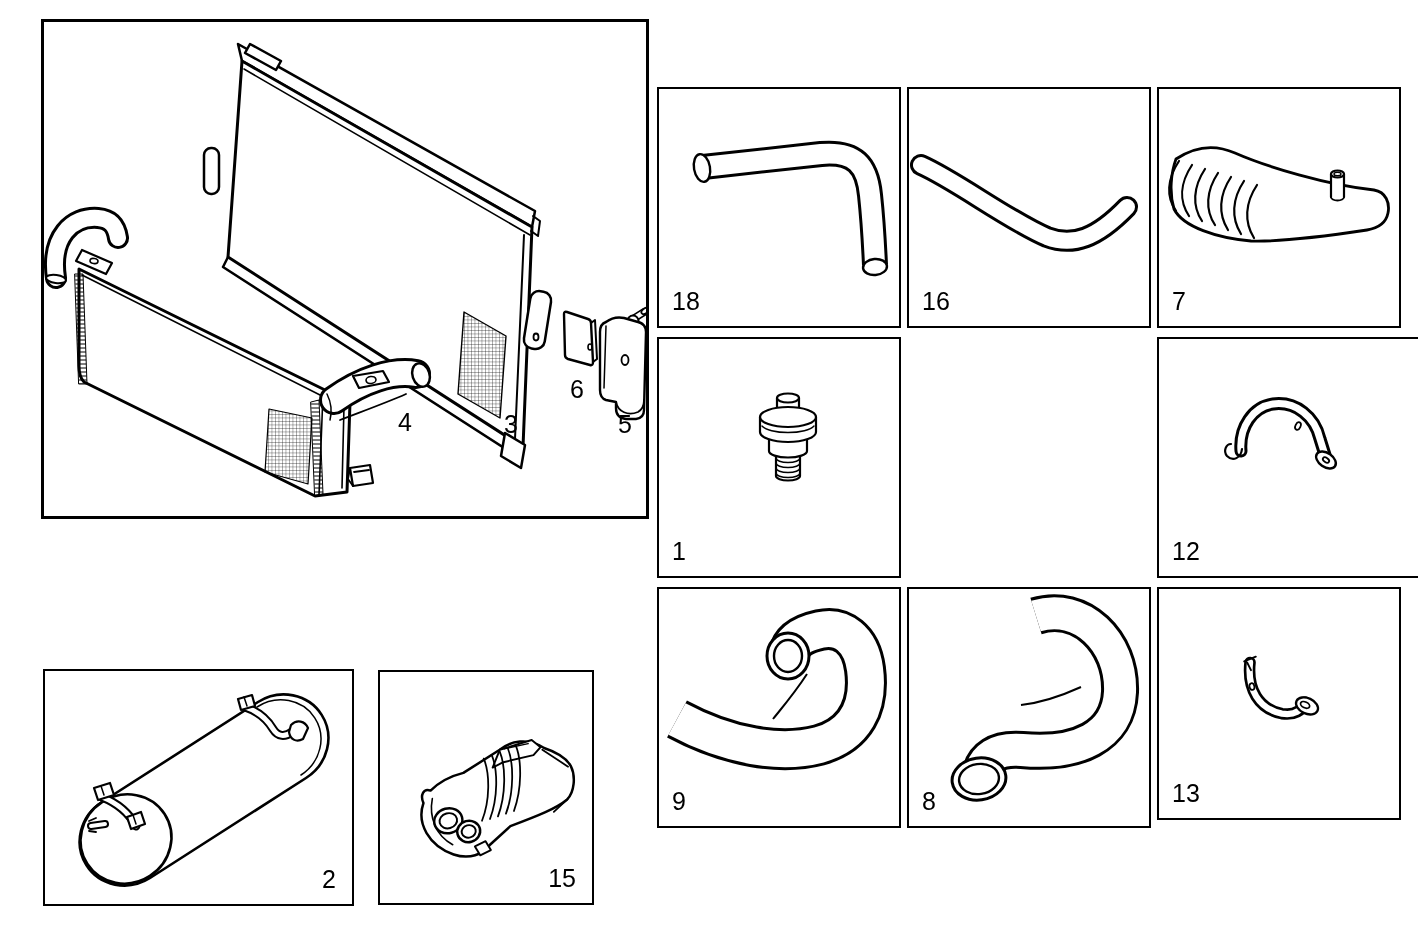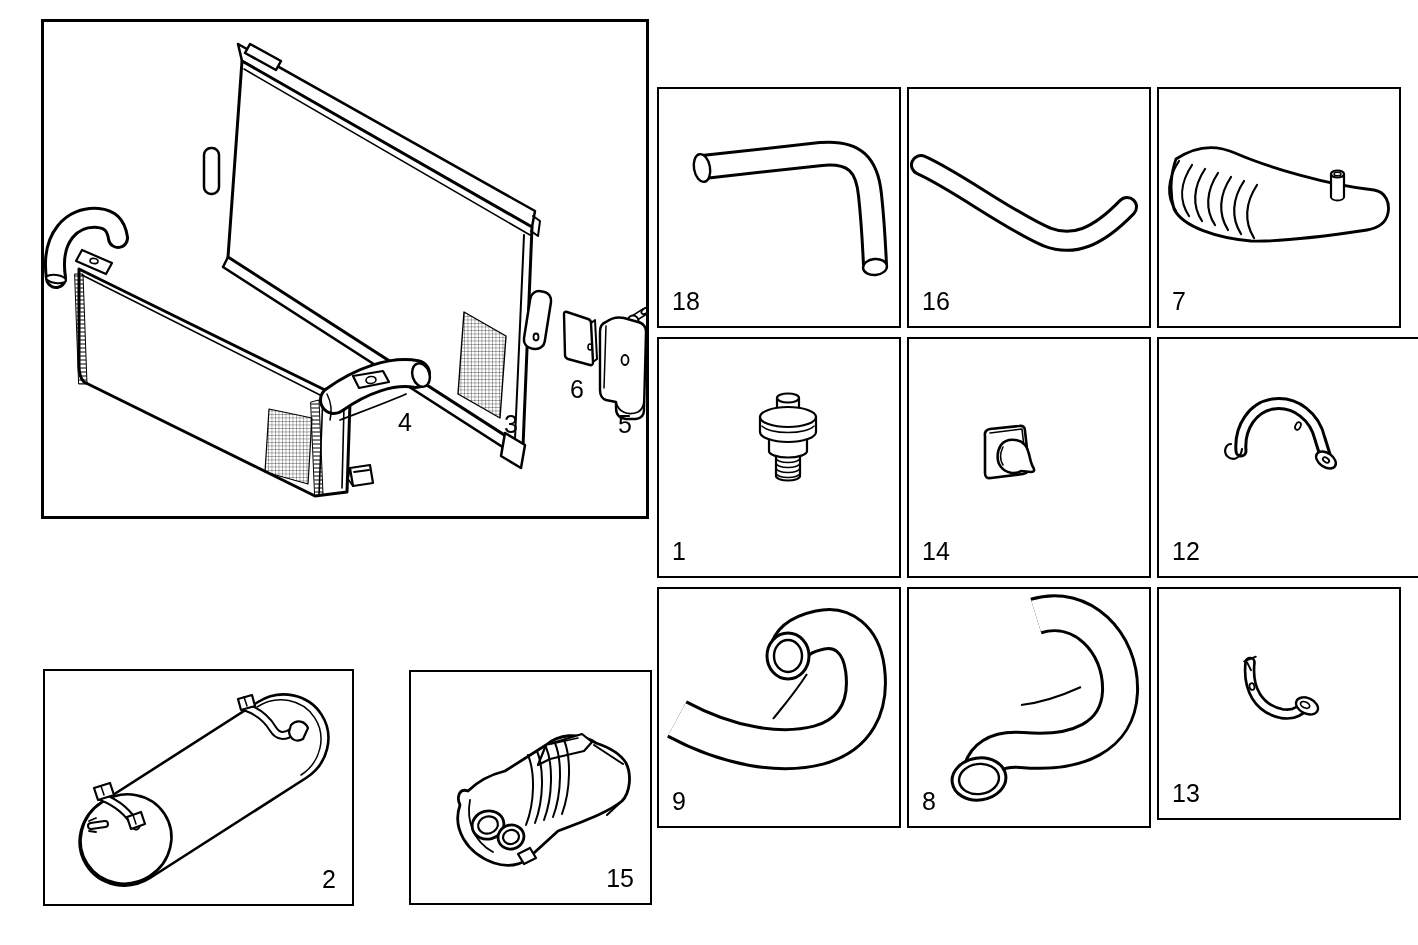--- a/index.html
+++ b/index.html
@@ -143,30 +143,20 @@
       <path d="M110,98 L110,112 A19,6.5 0 0 0 148,112 L148,98" fill="#fff" stroke-width="2.2"></path>
       <path d="M118,59 L118,77 L140,77 L140,59" fill="#fff" stroke-width="2.2"></path>
       <ellipse cx="129" cy="59" rx="11" ry="4.5" fill="#fff" stroke-width="2.2"></ellipse>
       <path d="M101,78 L101,93 A28,10 0 0 0 157,93 L157,78" fill="#fff" stroke-width="2.2"></path>
       <ellipse cx="129" cy="78" rx="28" ry="10" fill="#fff" stroke-width="2.2"></ellipse>
       <path d="M103,87 A27,9 0 0 0 155,87" stroke-width="1.4"></path>
     </svg>
     <span class="pnum bl">1</span>
   </div>
 
-  <div class="cell" style="left:907px;top:337px;width:244px;height:241px;">
-    <svg viewBox="0 0 240 237" fill="none" stroke="#000" stroke-linejoin="round" stroke-linecap="round">
-      <path d="M76,97 Q75,91 81,90 L110,87 Q116,86 116,92 L120,128 Q120,134 114,135 L82,139 Q76,140 76,134 Z" fill="#fff" stroke-width="2.6"></path>
-      <path d="M81,94 L113,90 L117,126" stroke-width="1.6"></path>
-      <path d="M92,106 C88,112 87,122 92,128 C97,134 106,136 112,132 L122,133 Q127,133 124,128
-               C120,121 121,112 116,106 C110,99 97,99 92,106 Z" fill="#fff" stroke-width="2.6"></path>
-      <path d="M94,108 C91,114 91,121 94,126" stroke-width="1.5"></path>
-    </svg>
-    <span class="pnum bl">14</span>
-  </div>
 
   <div class="cell" style="left:1157px;top:337px;width:264px;height:241px;">
     <svg viewBox="0 0 240 237" fill="none" stroke="#000" stroke-linejoin="round" stroke-linecap="round">
       <path d="M72,112 C70,88 84,68 104,65 C127,62 146,78 151,100 L156,116" stroke-width="13"></path>
       <path d="M72,112 C70,88 84,68 104,65 C127,62 146,78 151,100 L156,116" stroke="#fff" stroke-width="7"></path>
       <path d="M73,110 C72,119 64,123 58,117 C54,112 57,105 62,105" stroke-width="2.2"></path>
       <ellipse cx="129" cy="87" rx="2.5" ry="4" transform="rotate(25 129 87)" stroke-width="1.8"></ellipse>
       <ellipse cx="157" cy="121" rx="11" ry="7" transform="rotate(35 157 121)" fill="#fff" stroke-width="2.4"></ellipse>
       <ellipse cx="157" cy="121" rx="3.5" ry="2.2" transform="rotate(35 157 121)" stroke-width="1.8"></ellipse>
     </svg>
@@ -223,21 +213,21 @@
       <path d="M88,144 L91,153" stroke-width="1.5"></path>
       <path d="M200,36 C212,40 222,48 228,58 C233,66 240,66 247,61" stroke-width="9"></path>
       <path d="M200,36 C212,40 222,48 228,58 C233,66 240,66 247,61" stroke="#fff" stroke-width="5"></path>
       <path d="M193,28 L207,24 L210,35 L196,39 Z" fill="#fff" stroke-width="2.2"></path>
       <path d="M199,26 L202,35" stroke-width="1.5"></path>
       <path d="M246,54 C252,48 260,50 263,57 L258,68 C251,72 245,68 244,61 Z" fill="#fff" stroke-width="2.2"></path>
     </svg>
     <span class="pnum br">2</span>
   </div>
 
-  <div class="cell" style="left:409px;top:670px;width:243px;height:235px;">
+  <div class="cell" style="left:378px;top:670px;width:216px;height:235px;">
     <svg viewBox="0 0 239 231" fill="none" stroke="#000" stroke-linejoin="round" stroke-linecap="round">
       <path d="M57,119 C49,116 45,124 49,133 C41,156 55,181 83,191 C101,197 116,191 124,180
                L147,159 C179,147 199,139 211,129 C219,121 221,103 215,91 C209,81 197,75 185,71
                C167,59 147,63 135,73 L94,99 C78,103 65,111 57,119 Z" fill="#fff" stroke-width="2.8"></path>
       <path d="M127,93 L135,73 L171,62 L181,70 L173,79 L139,87 Z" fill="#fff" stroke-width="2.2"></path>
       <path d="M140,72 L167,66" stroke-width="1.6"></path>
       <path d="M117,83 C124,100 124,130 115,153" stroke-width="2"></path>
       <path d="M126,79 C133,96 133,127 124,151" stroke-width="2"></path>
       <path d="M135,75 C142,92 142,124 133,148" stroke-width="2"></path>
       <path d="M144,71 C151,88 151,121 142,145" stroke-width="2"></path>

